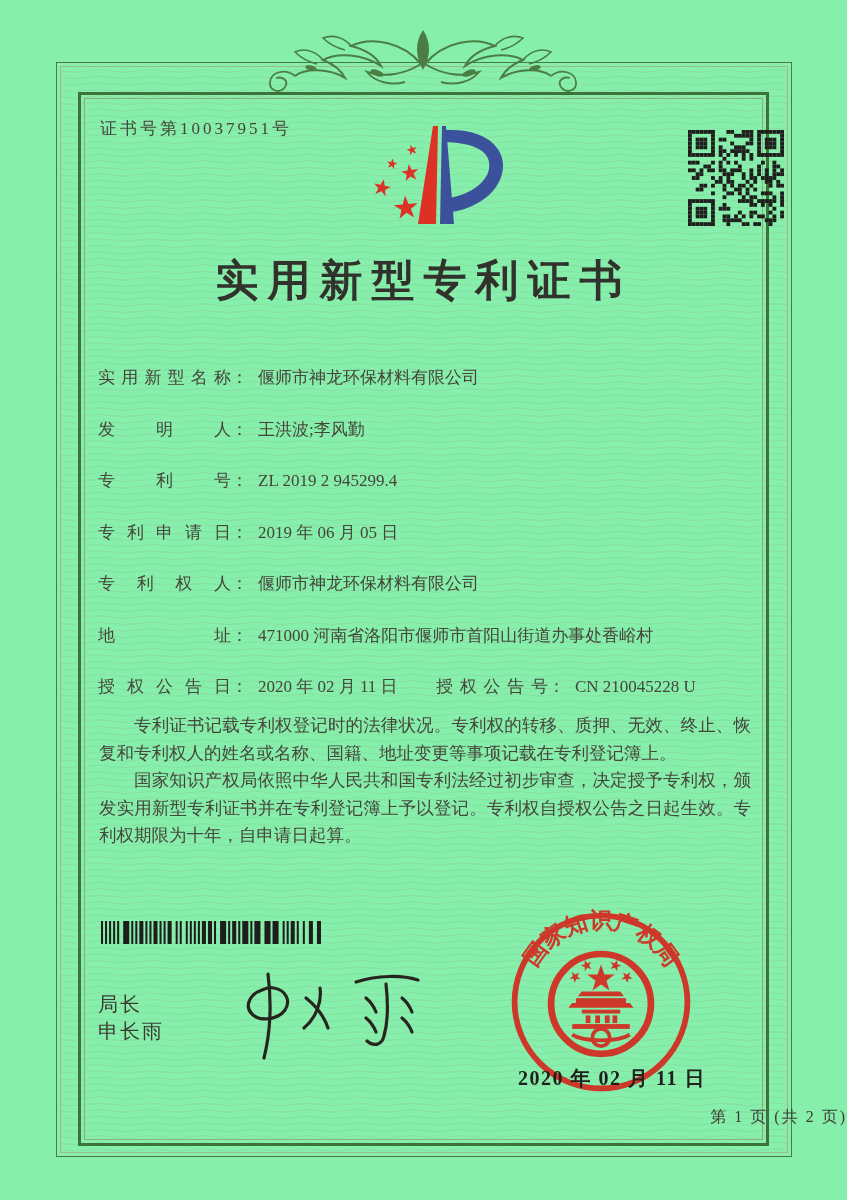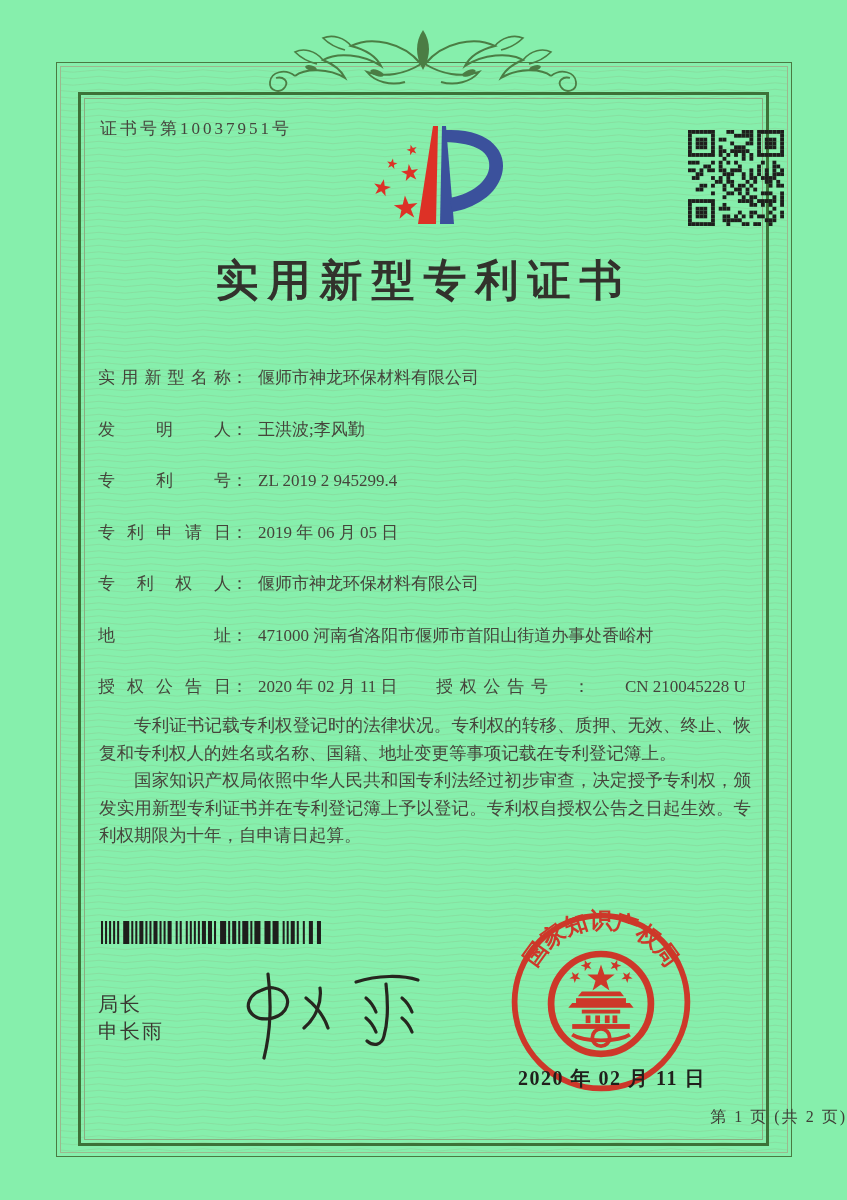--- a/index.html
+++ b/index.html
@@ -28,21 +28,21 @@
 
   .title { position:absolute; left:0; top:252px; width:847px; text-align:center;
            font-size:43px; font-weight:600; letter-spacing:9px; color:#32322c; }
 
   .fields { position:absolute; left:98px; top:364px; width:655px; font-size:17px; color:#45453b; }
   .field-row { display:flex; align-items:baseline; margin-bottom:23.5px; line-height:28px; white-space:nowrap; }
   .flabel { display:inline-block; width:133px; text-align:justify; text-align-last:justify; }
   .fcolon { margin-right:10px; }
   .grant-row { display:flex; }
   .grant-first { display:flex; width:338px; }
-  .grant-second { display:flex;gap:25px; }
+  .grant-second { display:flex; }
   .grant-second .flabel { width:112px; }
 
   .paras { position:absolute; left:99px; top:712px; width:652px; font-size:17.5px;
            line-height:27.5px; color:#46463c; text-align:justify; }
   .paras p { text-indent:2em; }
 
   .barcode { position:absolute; left:101px; top:921px; width:222px; height:23px; }
 
   .signer { position:absolute; left:98px; top:991px; font-size:20px; color:#3b3b33; letter-spacing:2px; }
   .signer .name { }

